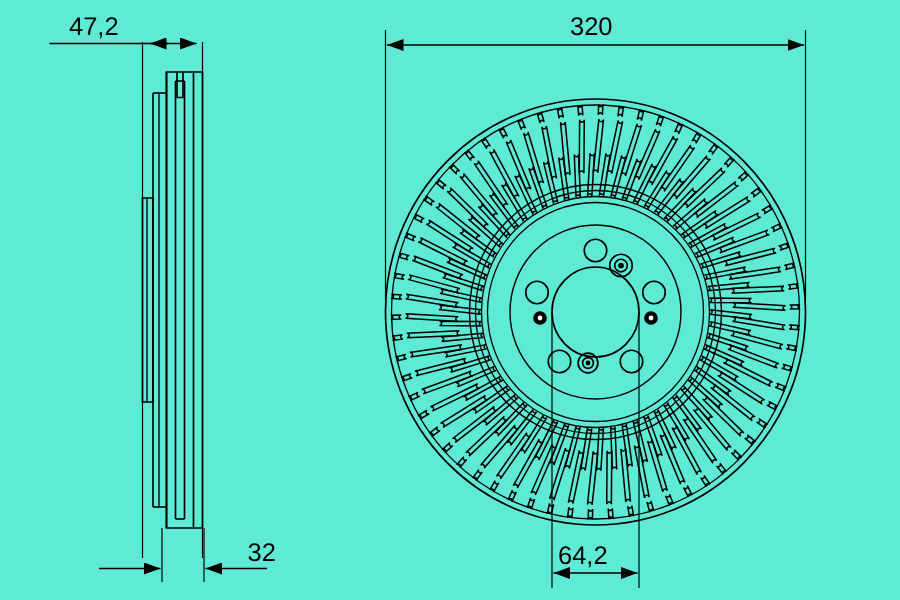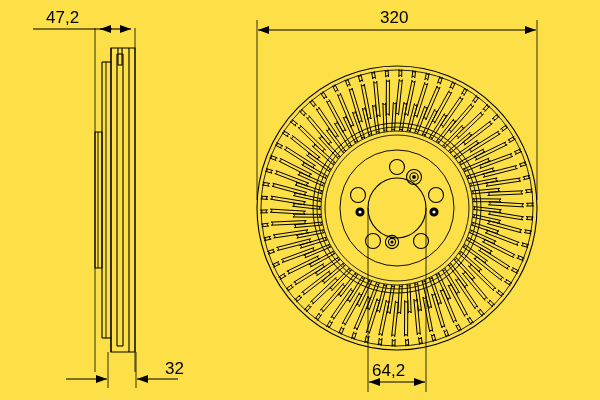--- a/index.html
+++ b/index.html
@@ -4,21 +4,21 @@
 <style>
   html, body {
     margin: 0;
     padding: 0;
     background: #ffffff;
   }
   #root {
     position: relative;
     width: 600px;
     height: 400px;
-    background: #fde047;
+    background: #5eead4;
     font-family: "Liberation Sans", sans-serif;
     overflow: hidden;
   }
   svg#drawing {
     position: absolute;
     left: 0;
     top: 0;
     width: 600px;
     height: 400px;
     display: block;

